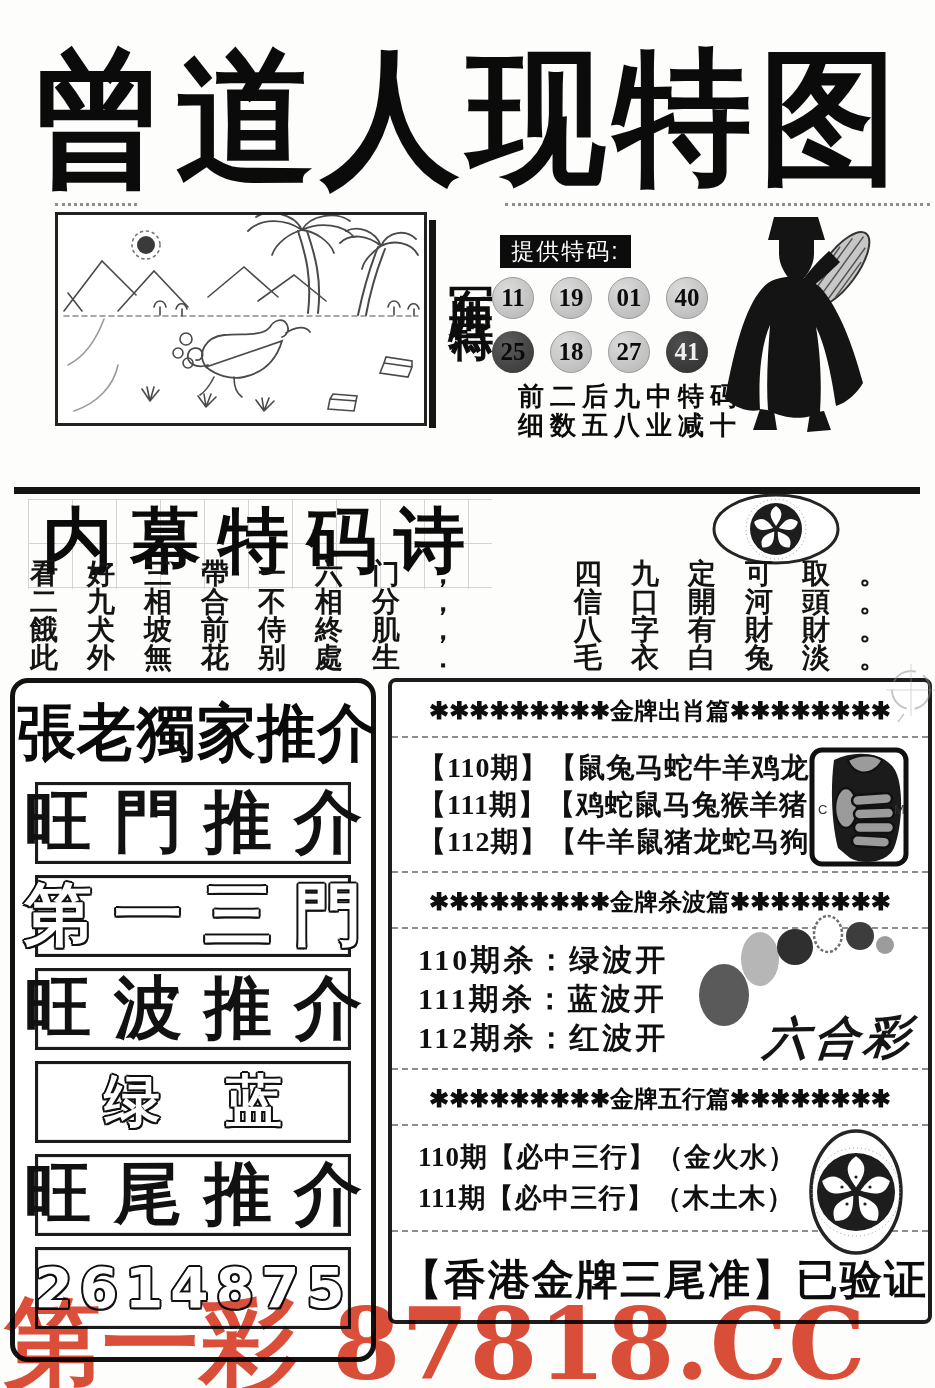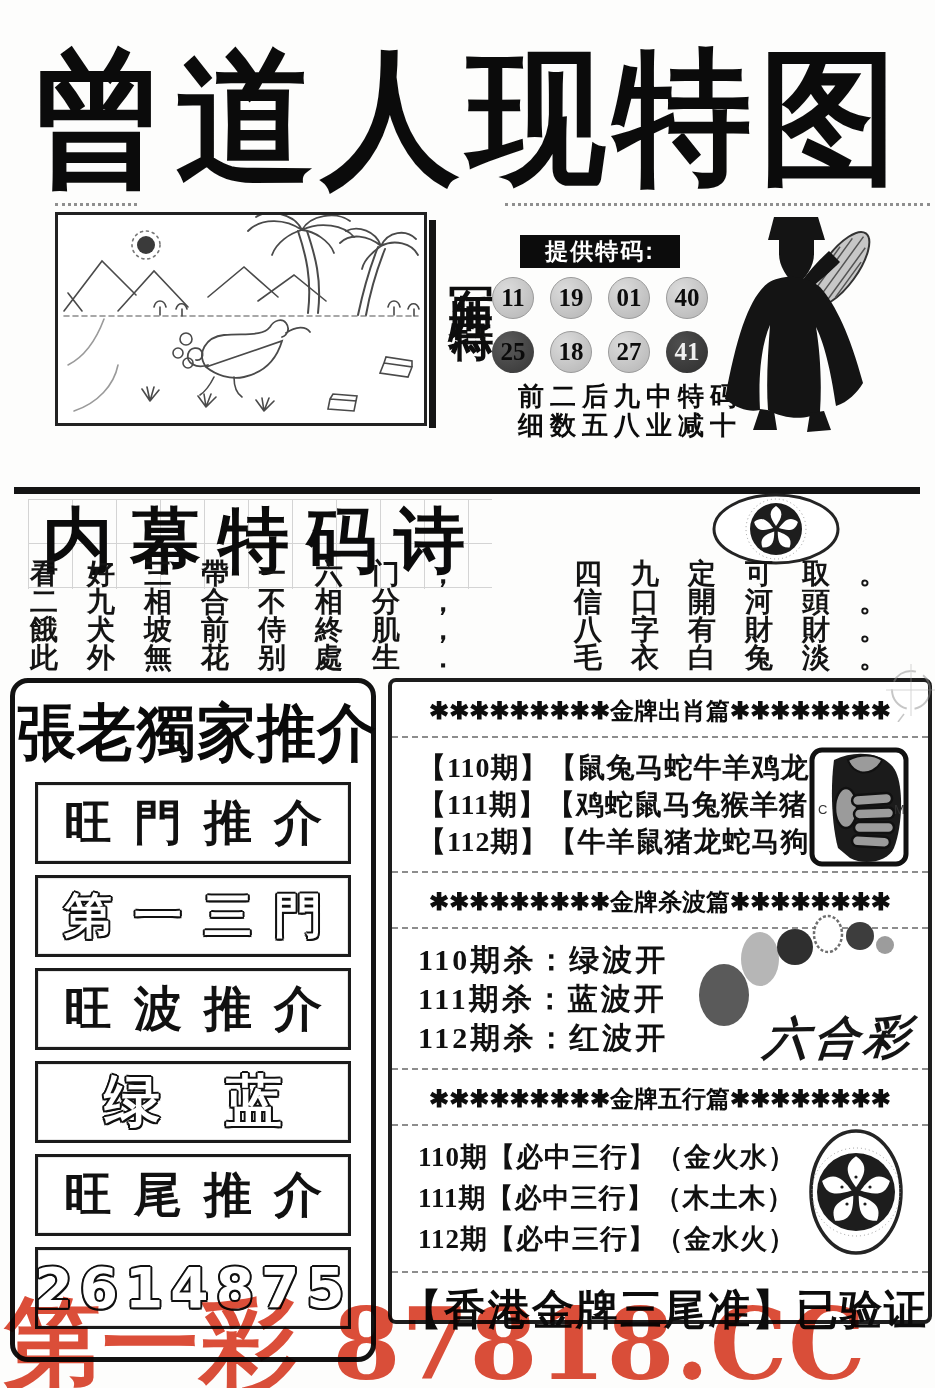--- a/index.html
+++ b/index.html
@@ -14,22 +14,22 @@
   .dotted-rule.l { left:55px; width:82px; }
   .dotted-rule.r { left:505px; width:425px; }
 
   
   .scene-box { position:absolute; left:55px; top:212px; width:372px; height:214px;
     border:3px solid #222; background:#fff; }
   .vbar { position:absolute; left:429px; top:220px; width:7px; height:208px; background:#151515; }
   .advisor-vert { position:absolute; left:441px; top:250px; height:190px;
     writing-mode:vertical-rl; text-orientation:upright; font-size:45px; font-weight:800;
     letter-spacing:10px; color:#0d0d0d; }
-  .tip-badge { position:absolute; left:520px; top:235px; width:160px; height:33px;
-    background:#0c0c0c; color:#fff; font-size:23px; font-weight:700; text-align:center;
+  .tip-badge { position:absolute; left:500px; top:235px; width:131px; height:33px;
+    background:#0c0c0c; color:#fff; font-size:23px; font-weight:400; text-align:center;
     line-height:33px; letter-spacing:2px; font-family:"Liberation Sans", sans-serif; }
   .balls-row { position:absolute; left:492px; display:flex; gap:16px; }
   .balls-row.r1 { top:277px; } .balls-row.r2 { top:331px; }
   .ball { width:42px; height:42px; border-radius:50%; display:flex; align-items:center;
     justify-content:center; font-size:25px; font-weight:800;
     font-family:Liberation Serif, serif; }
   .b-light { background:radial-gradient(circle at 35% 30%, #dcdcdc, #b4b4b4); color:#0c0c0c; border:1px solid #9a9a9a; }
   .b-dark  { background:radial-gradient(circle at 35% 30%, #5c5c5c, #353535); color:#0a0a0a; }
   .b-dark-w{ background:radial-gradient(circle at 35% 30%, #4e4e4e, #2e2e2e); color:#efefef; }
   .slogan { position:absolute; left:518px; font-size:26px; font-weight:800; letter-spacing:6px; color:#0c0c0c; }
@@ -50,21 +50,21 @@
   .poem-line .pr { margin-left:auto; letter-spacing:29px; white-space:nowrap; }
 
   
   .left-panel { position:absolute; left:10px; top:678px; width:366px; height:684px;
     border:5px solid #121212; border-radius:18px; background:#fff; }
   .lp-title { margin:14px 2px 4px; text-align:center; font-size:59px; font-weight:900;
     letter-spacing:1px; line-height:1.25; color:#0a0a0a; transform:scaleY(1.05); white-space:nowrap; }
   .lp-box { margin:11px 20px 0; border:3px solid #1b1b1b; height:82px; display:flex;
     align-items:center; justify-content:center; font-weight:800; color:#111;
     box-shadow:0 0 0 1px #e6e6e6 inset; }
-  .lp-box .t4 { font-size:48px; letter-spacing:22px; text-indent:22px; white-space:nowrap; }
+  .lp-box .t4 { font-size:68px; letter-spacing:22px; text-indent:22px; white-space:nowrap; }
   .lp-box .t2 { font-size:56px; letter-spacing:66px; text-indent:66px; white-space:nowrap; }
   .lp-box .tn { font-size:55px; letter-spacing:7px; font-family:"DejaVu Sans", sans-serif; }
   .outline { color:#fff; text-shadow:2px 0 #111,-2px 0 #111,0 2px #111,0 -2px #111,
     1.5px 1.5px #111,-1.5px 1.5px #111,1.5px -1.5px #111,-1.5px -1.5px #111; }
 
   
   .right-panel { position:absolute; left:388px; top:678px; width:544px; height:646px;
     border:4px solid #1d1d1d; border-radius:8px; background:#fff; display:flex; flex-direction:column; }
   .rp-header { text-align:center; font-size:24px; font-weight:900; padding:13px 0 9px;
     border-bottom:2px dashed #8d8d8d; white-space:nowrap; letter-spacing:0; color:#0d0d0d; }
@@ -241,21 +241,20 @@
         <circle cx="168" cy="33" r="14" fill="#3d3d3d"></circle>
         <circle cx="193" cy="42" r="9" fill="#9c9c9c"></circle>
       </svg>
       <div class="brand">六合彩</div>
     </div>
 
     <div class="rp-header">✱✱✱✱✱✱✱✱✱金牌五行篇✱✱✱✱✱✱✱✱</div>
     <div class="rp-content sec3">
       <div class="rp-row">110期【必中三行】（金火水）</div>
       <div class="rp-row">111期【必中三行】（木土木）</div>
-      <div class="rp-row">112期【必中三行】（金水火）</div>
       <svg class="stamp2" viewBox="0 0 100 132">
         <ellipse cx="50" cy="66" rx="45" ry="61" fill="#fff" stroke="#242424" stroke-width="3.5"></ellipse>
         <circle cx="50" cy="66" r="44" stroke="#999" stroke-width="1" stroke-dasharray="1 3" fill="none"></circle>
         <circle cx="50" cy="66" r="39" fill="#1d1d1d"></circle>
         <g fill="#fff">
           <path transform="translate(50,66) scale(1.55)" d="M0 -3 C5 -10 9 -17 0 -23 C-9 -17 -5 -10 0 -3 Z"></path>
           <path transform="translate(50,66) scale(1.55) rotate(72)" d="M0 -3 C5 -10 9 -17 0 -23 C-9 -17 -5 -10 0 -3 Z"></path>
           <path transform="translate(50,66) scale(1.55) rotate(144)" d="M0 -3 C5 -10 9 -17 0 -23 C-9 -17 -5 -10 0 -3 Z"></path>
           <path transform="translate(50,66) scale(1.55) rotate(216)" d="M0 -3 C5 -10 9 -17 0 -23 C-9 -17 -5 -10 0 -3 Z"></path>
           <path transform="translate(50,66) scale(1.55) rotate(288)" d="M0 -3 C5 -10 9 -17 0 -23 C-9 -17 -5 -10 0 -3 Z"></path>

